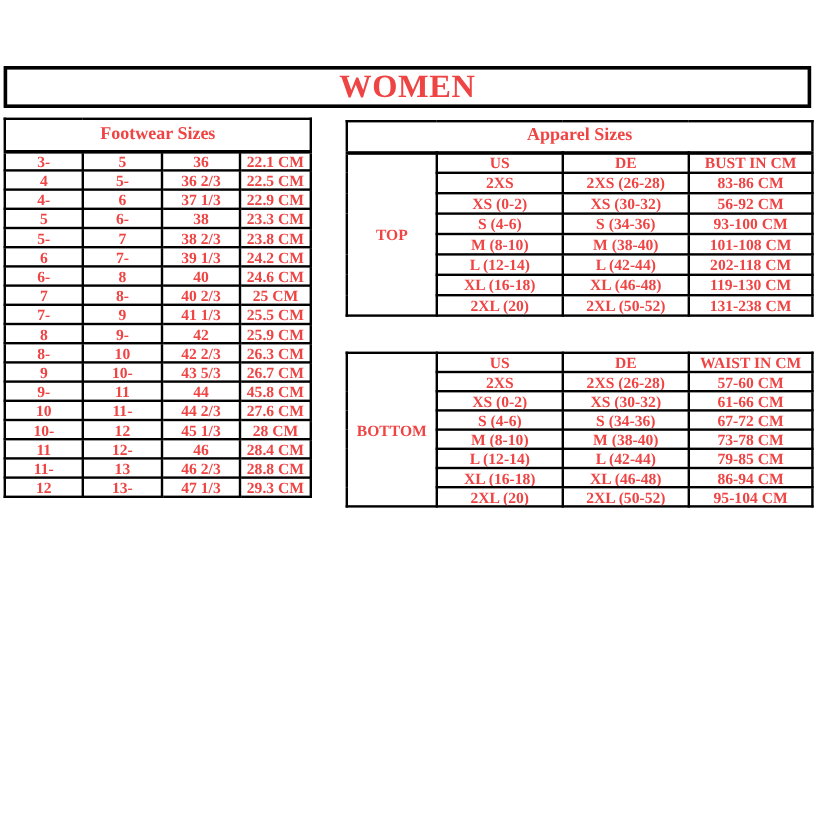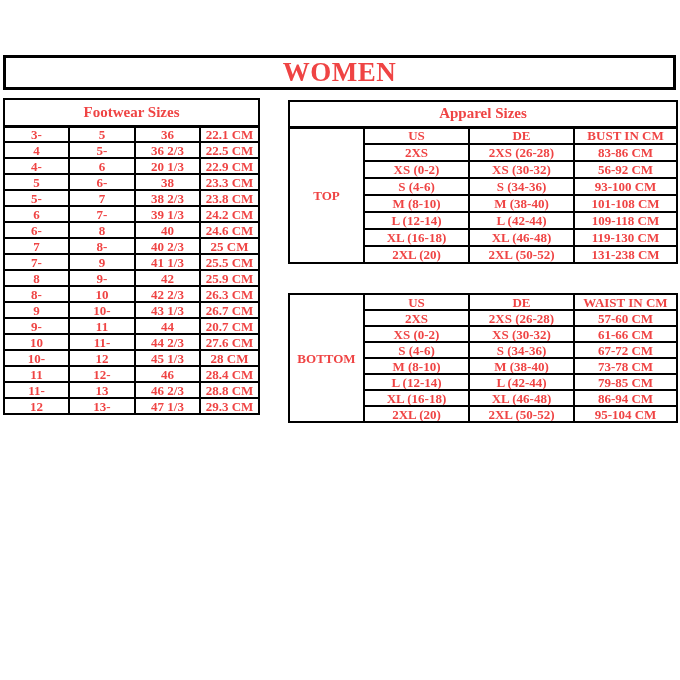--- a/index.html
+++ b/index.html
@@ -106,21 +106,21 @@
         </tr>
         <tr>
           <td>4</td>
           <td>5-</td>
           <td>36 2/3</td>
           <td>22.5 CM</td>
         </tr>
         <tr>
           <td>4-</td>
           <td>6</td>
-          <td>20 1/3</td>
+          <td>37 1/3</td>
           <td>22.9 CM</td>
         </tr>
         <tr>
           <td>5</td>
           <td>6-</td>
           <td>38</td>
           <td>23.3 CM</td>
         </tr>
         <tr>
           <td>5-</td>
@@ -160,28 +160,28 @@
         </tr>
         <tr>
           <td>8-</td>
           <td>10</td>
           <td>42 2/3</td>
           <td>26.3 CM</td>
         </tr>
         <tr>
           <td>9</td>
           <td>10-</td>
-          <td>43 1/3</td>
+          <td>43 5/3</td>
           <td>26.7 CM</td>
         </tr>
         <tr>
           <td>9-</td>
           <td>11</td>
           <td>44</td>
-          <td>20.7 CM</td>
+          <td>45.8 CM</td>
         </tr>
         <tr>
           <td>10</td>
           <td>11-</td>
           <td>44 2/3</td>
           <td>27.6 CM</td>
         </tr>
         <tr>
           <td>10-</td>
           <td>12</td>
@@ -242,21 +242,21 @@
           <td>93-100 CM</td>
         </tr>
         <tr>
           <td>M (8-10)</td>
           <td>M (38-40)</td>
           <td>101-108 CM</td>
         </tr>
         <tr>
           <td>L (12-14)</td>
           <td>L (42-44)</td>
-          <td>109-118 CM</td>
+          <td>202-118 CM</td>
         </tr>
         <tr>
           <td>XL (16-18)</td>
           <td>XL (46-48)</td>
           <td>119-130 CM</td>
         </tr>
         <tr>
           <td>2XL (20)</td>
           <td>2XL (50-52)</td>
           <td>131-238 CM</td>

